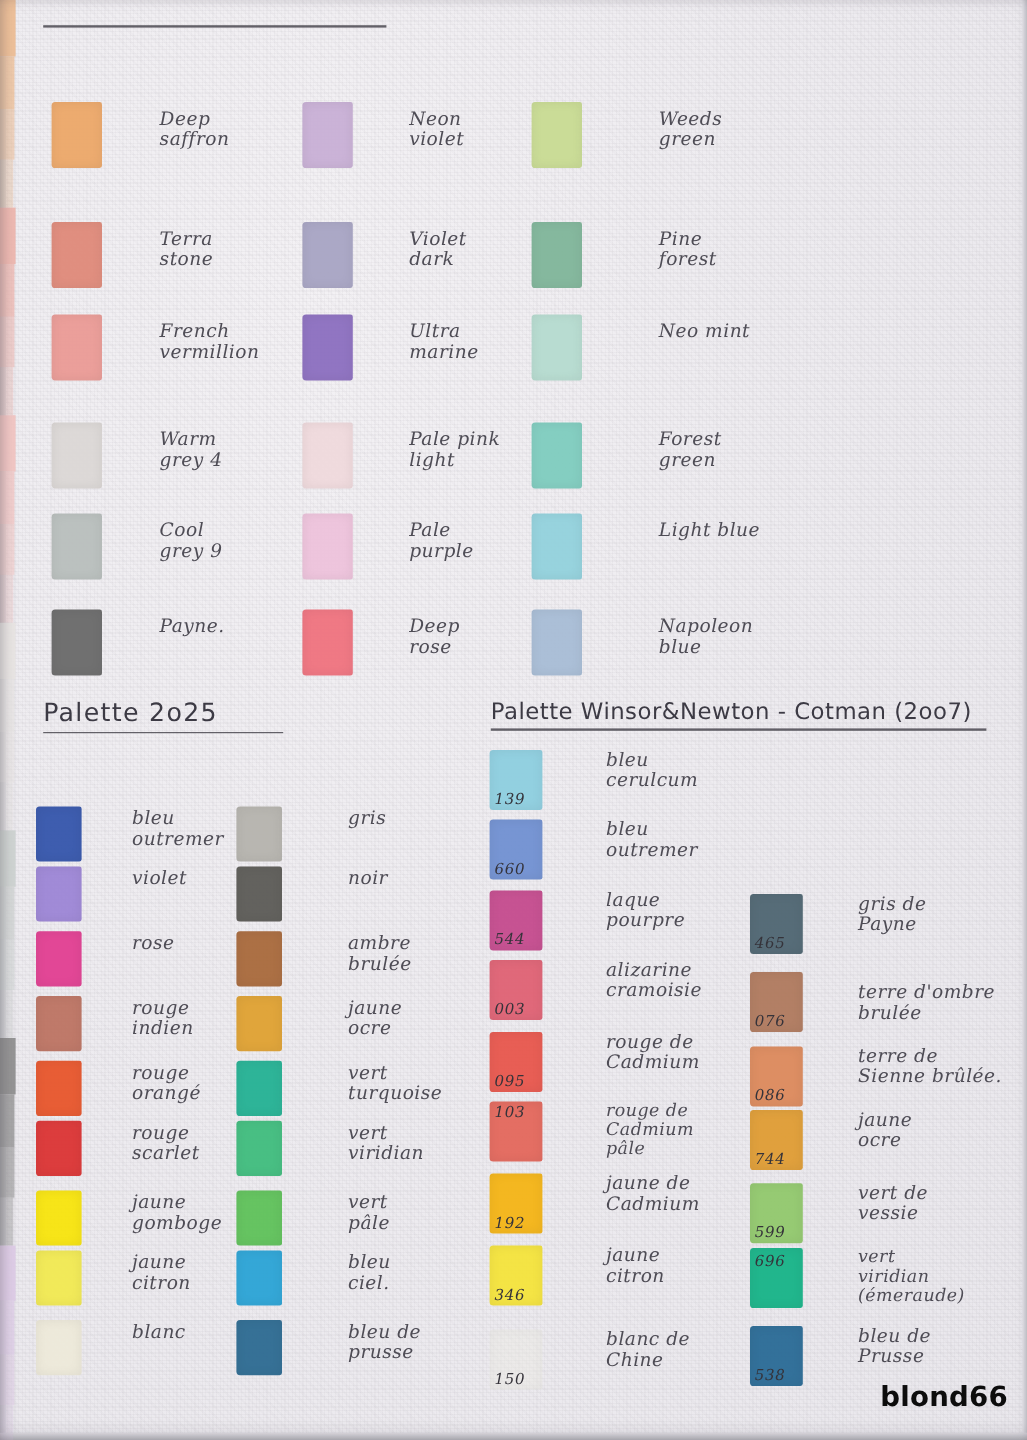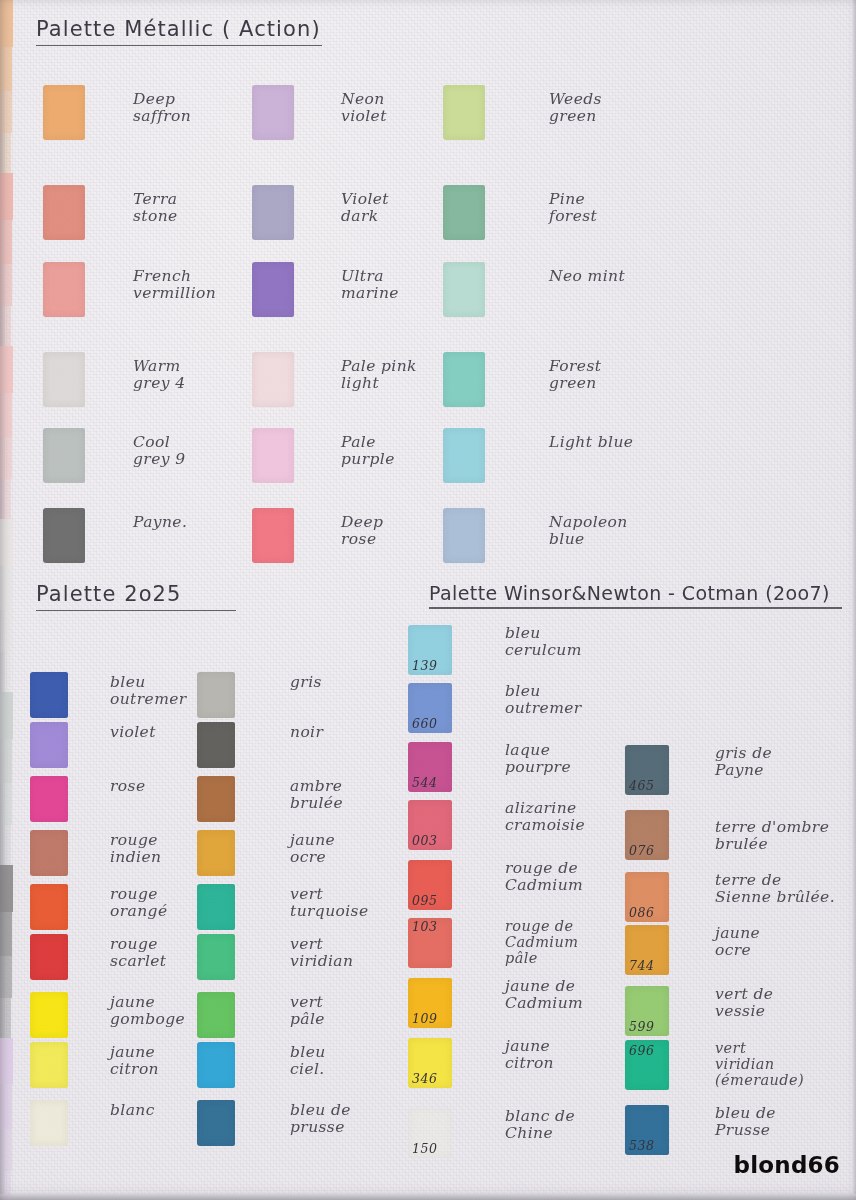--- a/index.html
+++ b/index.html
@@ -87,30 +87,29 @@
 </head>
 <body>
 
 <div id="sheet">
 
   <div class="edge left"></div>
   <div class="edge right"></div>
   <div class="edge bottom"></div>
 
   <div class="title hand" style="left:36px; top:18px;">
-    <span>Palette Métallic  ( Action)</span>
     <span class="ul" style="width:286px;"></span>
   </div>
 
   <div class="title hand" style="left:36px; top:583px;">
     <span>Palette 2o25</span>
     <span class="ul" style="width:200px;"></span>
   </div>
 
-  <div class="title hand" style="left:409px; top:583px; font-size:19px; letter-spacing:.4px;margin-left:20px;">
+  <div class="title hand" style="left:409px; top:583px; font-size:19px; letter-spacing:.4px;">
     <span>Palette Winsor&amp;Newton - Cotman  (2oo7)</span>
     <span class="ul" style="width:413px;"></span>
   </div>
 
   <div id="swatch-layer">
       <div class="sw" style="left: 43px; top: 85px; width: 42px; height: 55px; background: rgb(237, 168, 105); border-radius: 3px 2px 2px 3px; box-shadow: rgba(0, 0, 0, 0.07) 0px 0px 10px inset; opacity: 0.95;"></div>
       <div class="tail" style="left: 85px; top: 89.125px; width: 12.6px; height: 46.75px; background: rgb(238, 189, 146); opacity: 0.92;"></div>
       <div class="tail" style="left: 95.2638px; top: 90.2938px; width: 12.075px; height: 44.4125px; background: rgb(238, 189, 146); opacity: 0.73;"></div>
       <div class="tail" style="left: 104.635px; top: 91.4625px; width: 11.55px; height: 42.075px; background: rgb(238, 189, 146); opacity: 0.54;"></div>
       <div class="tail" style="left: 113.114px; top: 92.6312px; width: 11.025px; height: 39.7375px; background: rgb(238, 189, 146); opacity: 0.35;"></div>
@@ -299,21 +298,21 @@
       <div class="label hand" style="left: 505px; top: 860px;">rouge de
 Cadmium</div>
       <div class="sw" style="left: 408px; top: 918px; width: 44px; height: 50px; background: rgb(228, 104, 92); border-radius: 3px 2px 2px 3px; box-shadow: rgba(0, 0, 0, 0.07) 0px 0px 10px inset; opacity: 0.95;"></div>
       <div class="drip" style="left: 427.8px; top: 970px; background: rgb(228, 104, 92);"></div>
       <div class="code" style="left: 412px; top: 919px;">103</div>
       <div class="label hand sm" style="left: 505px; top: 918px;">rouge de
 Cadmium
 pâle</div>
       <div class="sw" style="left: 408px; top: 978px; width: 44px; height: 50px; background: rgb(245, 181, 22); border-radius: 3px 2px 2px 3px; box-shadow: rgba(0, 0, 0, 0.07) 0px 0px 10px inset; opacity: 0.95;"></div>
       <div class="drip" style="left: 427.8px; top: 1030px; background: rgb(245, 181, 22);"></div>
-      <div class="code" style="left: 412px; top: 1011px;">109</div>
+      <div class="code" style="left: 412px; top: 1011px;">192</div>
       <div class="label hand" style="left: 505px; top: 978px;">jaune de
 Cadmium</div>
       <div class="sw" style="left: 408px; top: 1038px; width: 44px; height: 50px; background: rgb(245, 228, 60); border-radius: 3px 2px 2px 3px; box-shadow: rgba(0, 0, 0, 0.07) 0px 0px 10px inset; opacity: 0.95;"></div>
       <div class="drip" style="left: 427.8px; top: 1090px; background: rgb(245, 228, 60);"></div>
       <div class="code" style="left: 412px; top: 1071px;">346</div>
       <div class="label hand" style="left: 505px; top: 1038px;">jaune
 citron</div>
       <div class="sw" style="left: 408px; top: 1108px; width: 44px; height: 50px; background: rgb(236, 235, 227); border-radius: 3px 2px 2px 3px; box-shadow: rgba(0, 0, 0, 0.07) 0px 0px 10px inset; opacity: 0.45;"></div>
       <div class="drip" style="left: 427.8px; top: 1160px; background: rgb(236, 235, 227);"></div>
       <div class="code" style="left: 412px; top: 1141px;">150</div>

